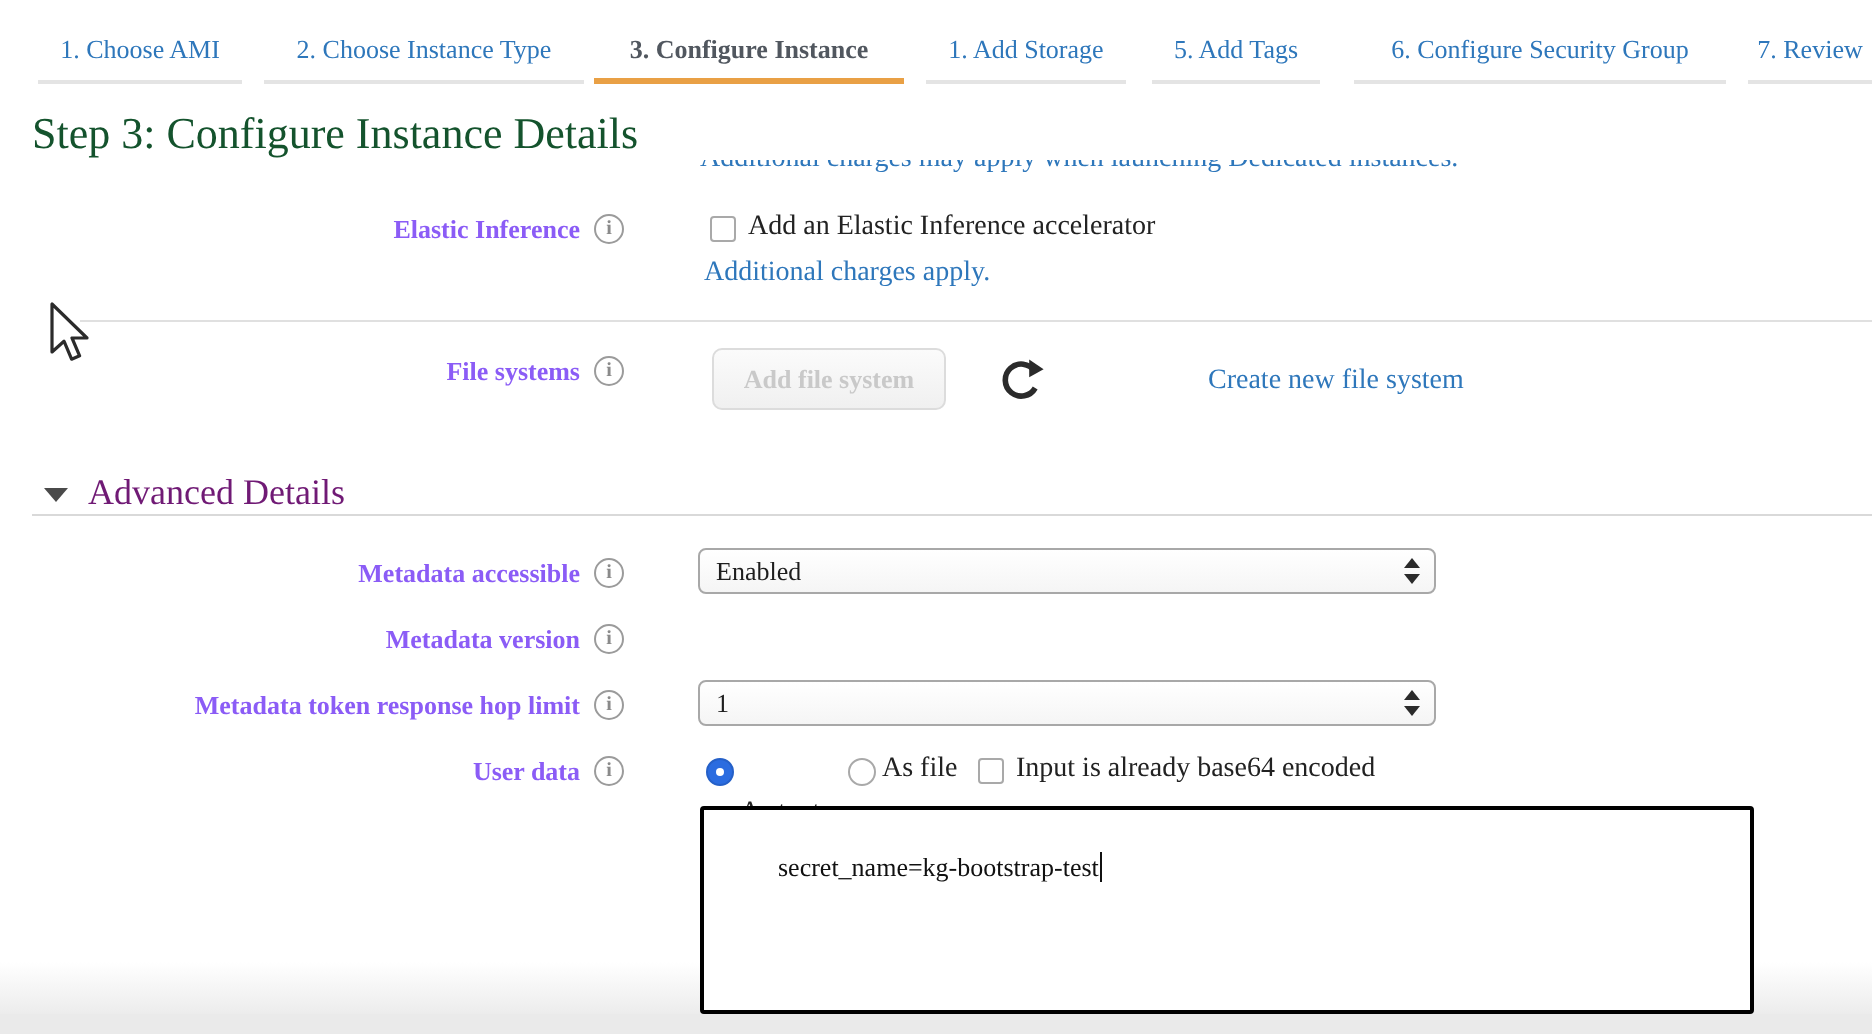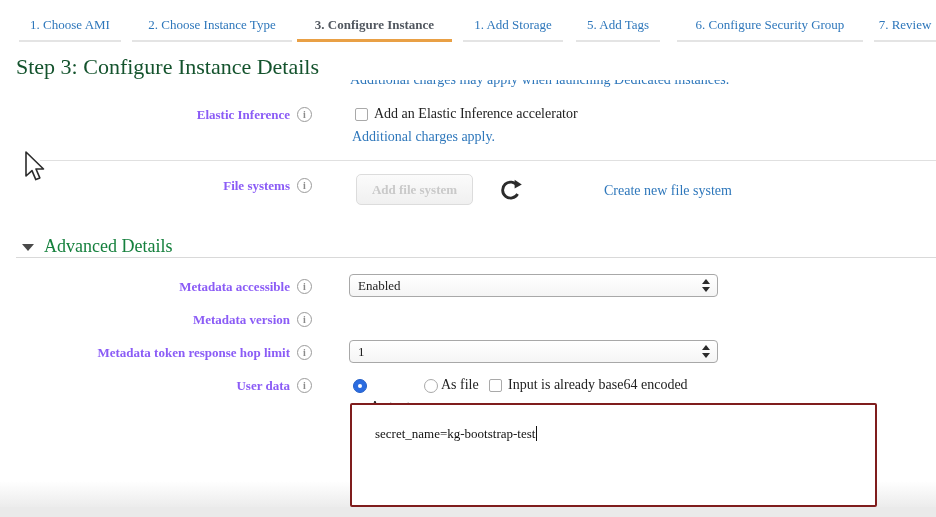--- a/index.html
+++ b/index.html
@@ -40,34 +40,34 @@
   .divider{position:absolute;height:1px;background:#e0e0e0;}
   
   .btn-disabled{position:absolute;left:356px;top:174px;width:117px;height:31px;
     background:linear-gradient(#fbfbfb,#f0f0f0);border:1px solid #dcdcdc;border-radius:5px;
     box-sizing:border-box;text-align:center;line-height:29px;font-size:13px;font-weight:bold;
     color:#c9c9c9;cursor:default;}
   
   .adv-header{position:absolute;left:22px;top:236px;cursor:pointer;}
   .adv-tri{position:absolute;left:0;top:8px;width:0;height:0;border-left:6px solid transparent;
            border-right:6px solid transparent;border-top:7px solid #4a4a4a;}
-  .adv-title{position:absolute;left:22px;top:0;font-size:18px;color:#15803d;white-space:nowrap;}
+  .adv-title{position:absolute;left:22px;top:0;font-size:18px;color:#701a75;white-space:nowrap;}
   
   .select{position:absolute;left:349px;width:369px;height:23px;box-sizing:border-box;
     background:linear-gradient(#ffffff,#f5f5f5);border:1px solid #a8a8a8;border-radius:4px;
     font-size:13px;color:#1e1e1e;line-height:21px;padding-left:8px;cursor:pointer;}
   .spinner{position:absolute;right:6px;top:3px;width:9px;height:15px;}
   .spinner .up{position:absolute;left:0;top:1px;width:0;height:0;
     border-left:4.5px solid transparent;border-right:4.5px solid transparent;border-bottom:5px solid #2b2b2b;}
   .spinner .dn{position:absolute;left:0;bottom:1px;width:0;height:0;
     border-left:4.5px solid transparent;border-right:4.5px solid transparent;border-top:5px solid #2b2b2b;}
   
   .userdata-textarea{position:absolute;left:350px;top:403px;width:527px;height:104px;
-    box-sizing:border-box;background:#fff;border:2px solid #7f1d1d;border-radius:2px;
-    font-size:13px;color:#111;padding:5px 10px;z-index:5;cursor:text;white-space:pre-wrap;}
+    box-sizing:border-box;background:#fff;border:2px solid #000000;border-radius:2px;
+    font-size:13px;color:#111;padding:5px 24px;z-index:5;cursor:text;white-space:pre-wrap;}
   .caret{display:inline-block;width:1px;height:15px;background:#111;vertical-align:-3px;margin-left:1px;}
   .resize-handle{position:absolute;right:2px;bottom:2px;width:10px;height:10px;cursor:nwse-resize;}
   
   .footer-fade{position:absolute;left:0;right:0;bottom:10px;height:26px;
     background:linear-gradient(rgba(236,236,236,0),#ececec);z-index:1;}
   .footer-bar{position:absolute;left:0;right:0;bottom:0;height:10px;background:#eaeaea;z-index:1;}
   
   .mouse-cursor{position:absolute;left:24px;top:151px;z-index:9;pointer-events:none;}
   .refresh-wrap{position:absolute;left:500px;top:179px;width:22px;height:22px;cursor:pointer;}
 </style>

